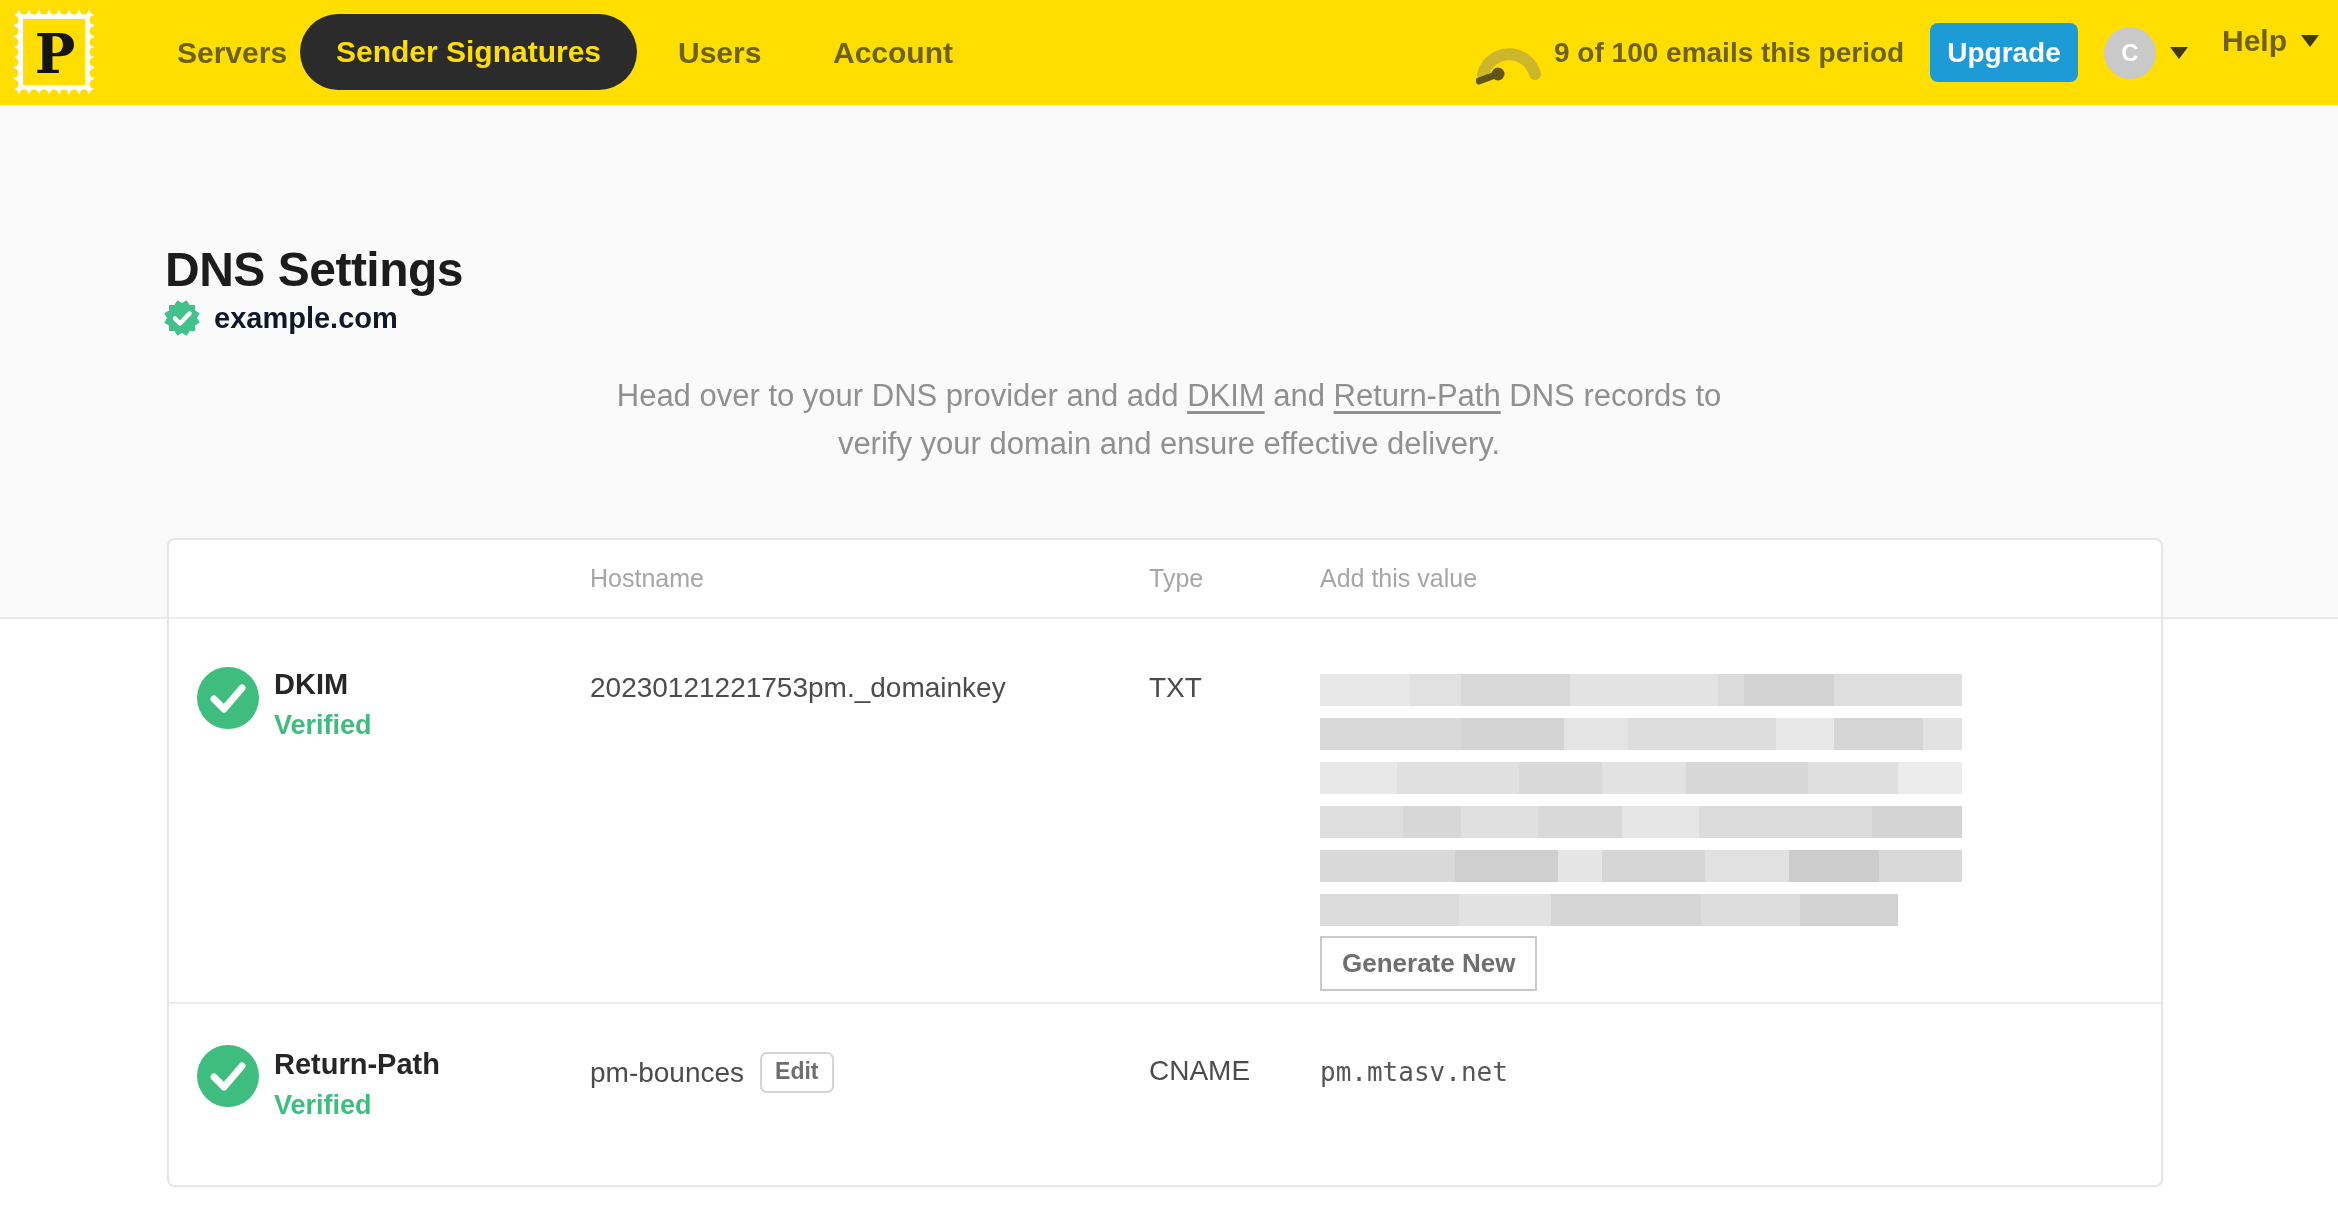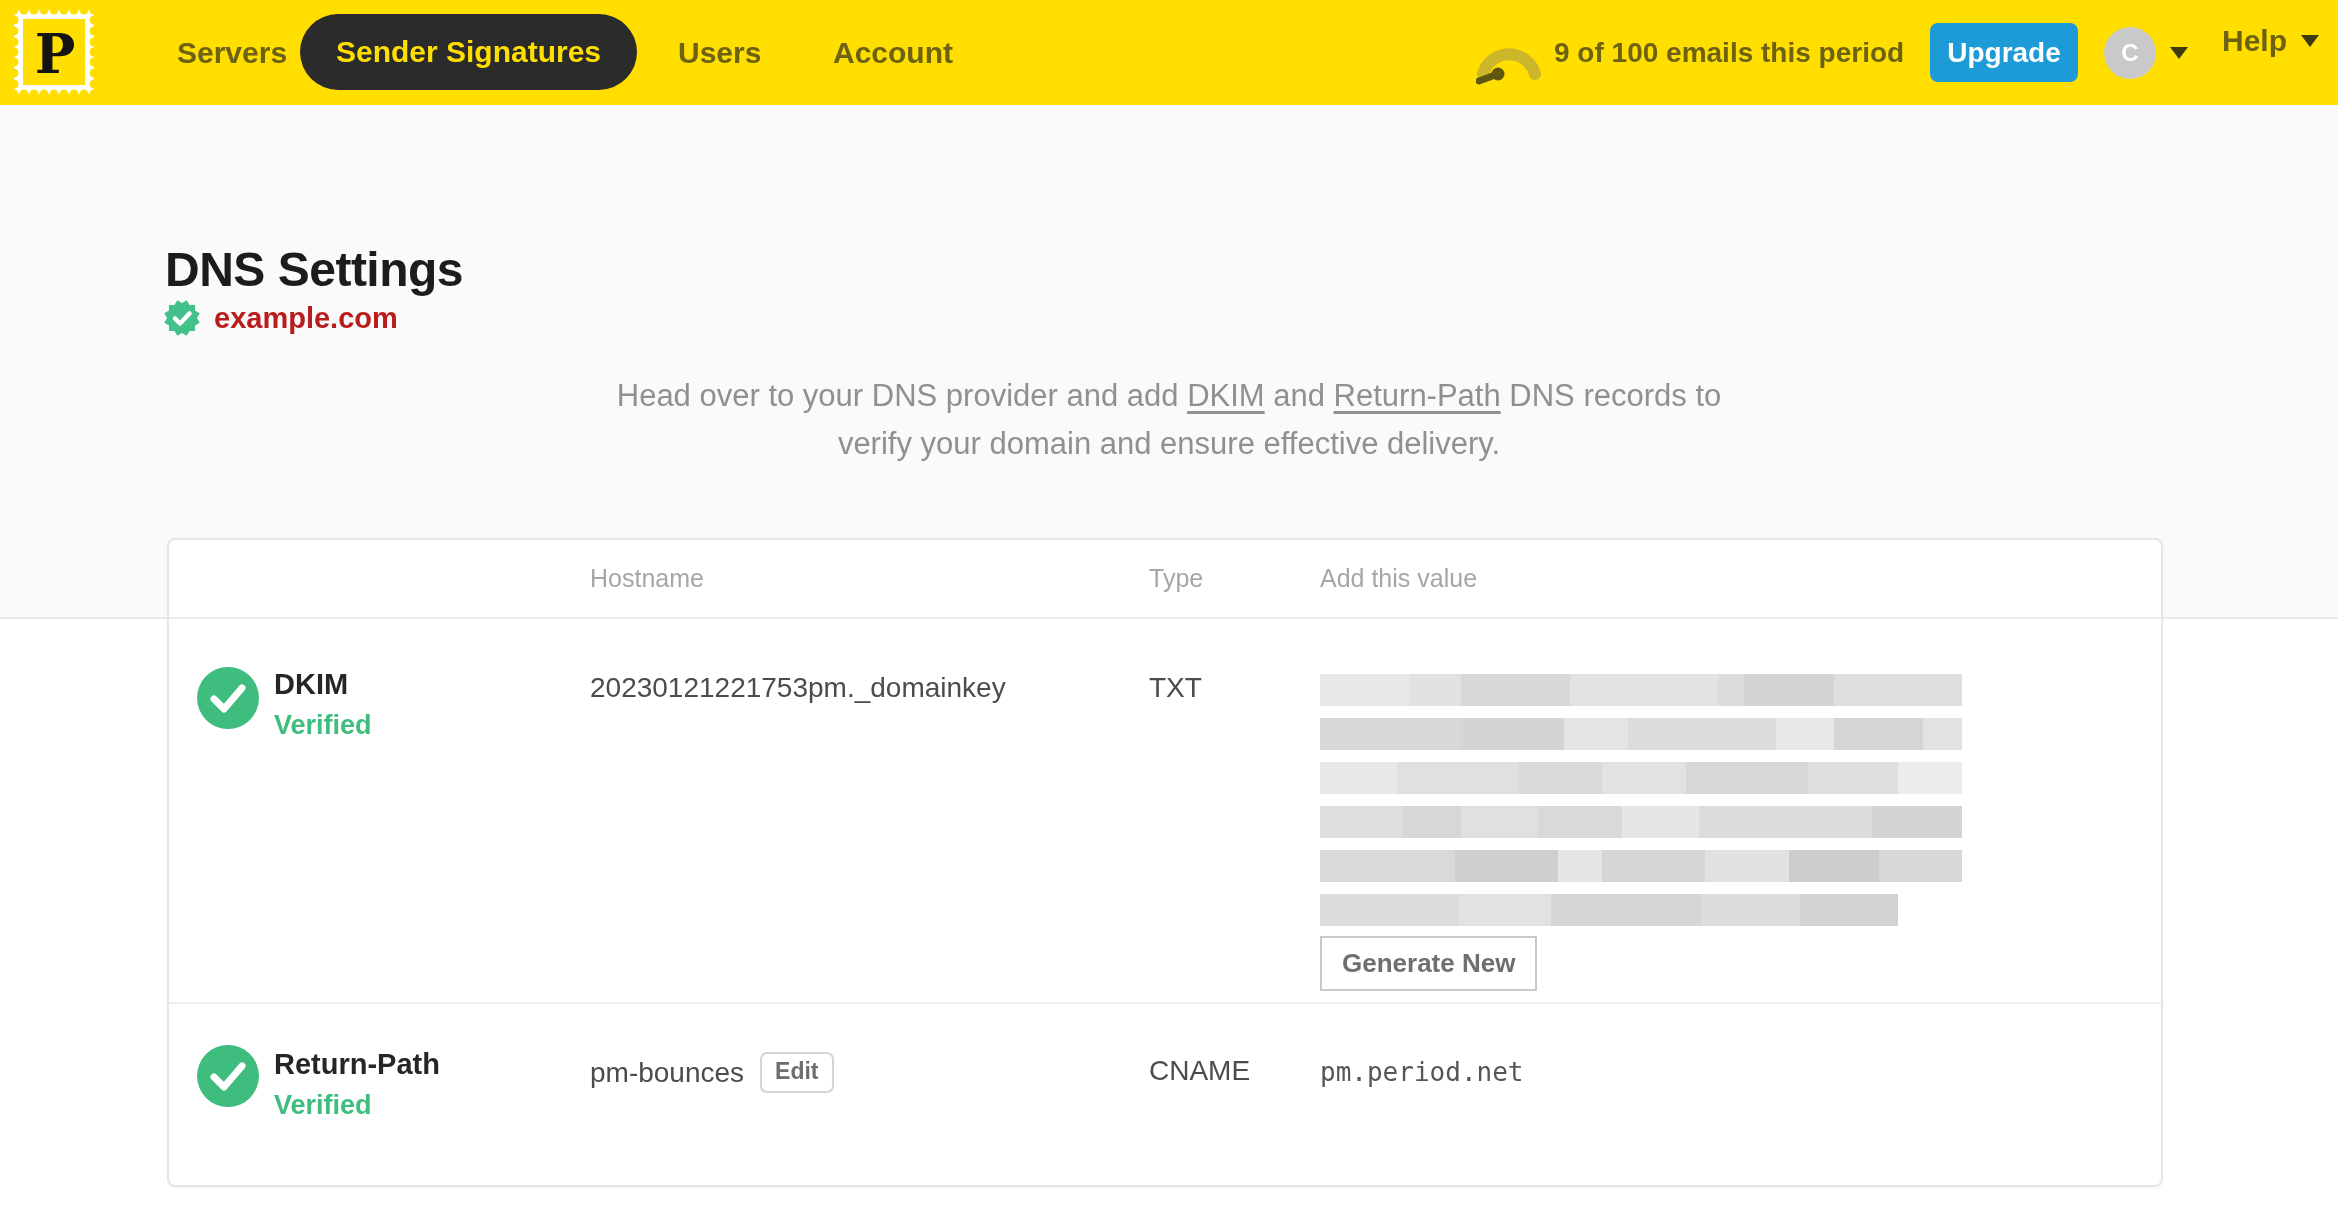--- a/index.html
+++ b/index.html
@@ -32,21 +32,21 @@
   .caret{width:0;height:0;border-left:9px solid transparent;border-right:9px solid transparent;
          border-top:12px solid #3e390e;margin-left:14px;}
   .help-menu{position:absolute;left:2222px;top:0;height:81px;display:flex;align-items:center;
              font-size:30px;font-weight:bold;color:#6c6212;cursor:pointer;}
 
   
   .page-title{position:absolute;left:165px;top:210px;font-size:48px;font-weight:bold;
               color:#1c1c1c;letter-spacing:-0.5px;}
   .domain-row{position:absolute;left:162px;top:298px;display:flex;align-items:center;}
   .seal{width:40px;height:40px;margin-right:12px;}
-  .domain-name{font-size:29px;font-weight:bold;color:#b91c1c;}
+  .domain-name{font-size:29px;font-weight:bold;color:#0f172a;}
   .desc{position:absolute;left:0;top:372px;width:100%;text-align:center;
         font-size:31px;line-height:48px;color:#909090;}
   .desc a{color:#909090;text-decoration:underline;text-underline-offset:5px;cursor:pointer;}
 
   
   .card{position:absolute;left:167px;top:538px;width:1996px;height:649px;background:#ffffff;
         border:2px solid #e6e6e6;border-radius:8px;box-sizing:border-box;
         box-shadow:0 1px 3px rgba(0,0,0,0.04);}
   .thead-border{position:absolute;left:0;top:77px;width:100%;height:0;border-bottom:2px solid #ededed;}
   .th{position:absolute;top:24px;font-size:25px;color:#a6a6a6;font-weight:normal;}
@@ -211,15 +211,15 @@
       <circle cx="31" cy="31" r="31" fill="#3ebd7e"></circle>
       <polyline points="17,32 27,42 45,21" fill="none" stroke="#ffffff" stroke-width="7" stroke-linecap="round" stroke-linejoin="round"></polyline>
     </svg>
     <span class="rec-name rn-2">Return-Path</span>
     <span class="rec-status rs-2">Verified</span>
     <span class="cell-host ch-2">
       <span>pm-bounces</span>
       <button class="edit-chip">Edit</button>
     </span>
     <span class="cell-type ct-2">CNAME</span>
-    <span class="cell-value-mono">pm.period.net</span>
+    <span class="cell-value-mono">pm.mtasv.net</span>
   </section>
 </div>
 
 </body></html>

